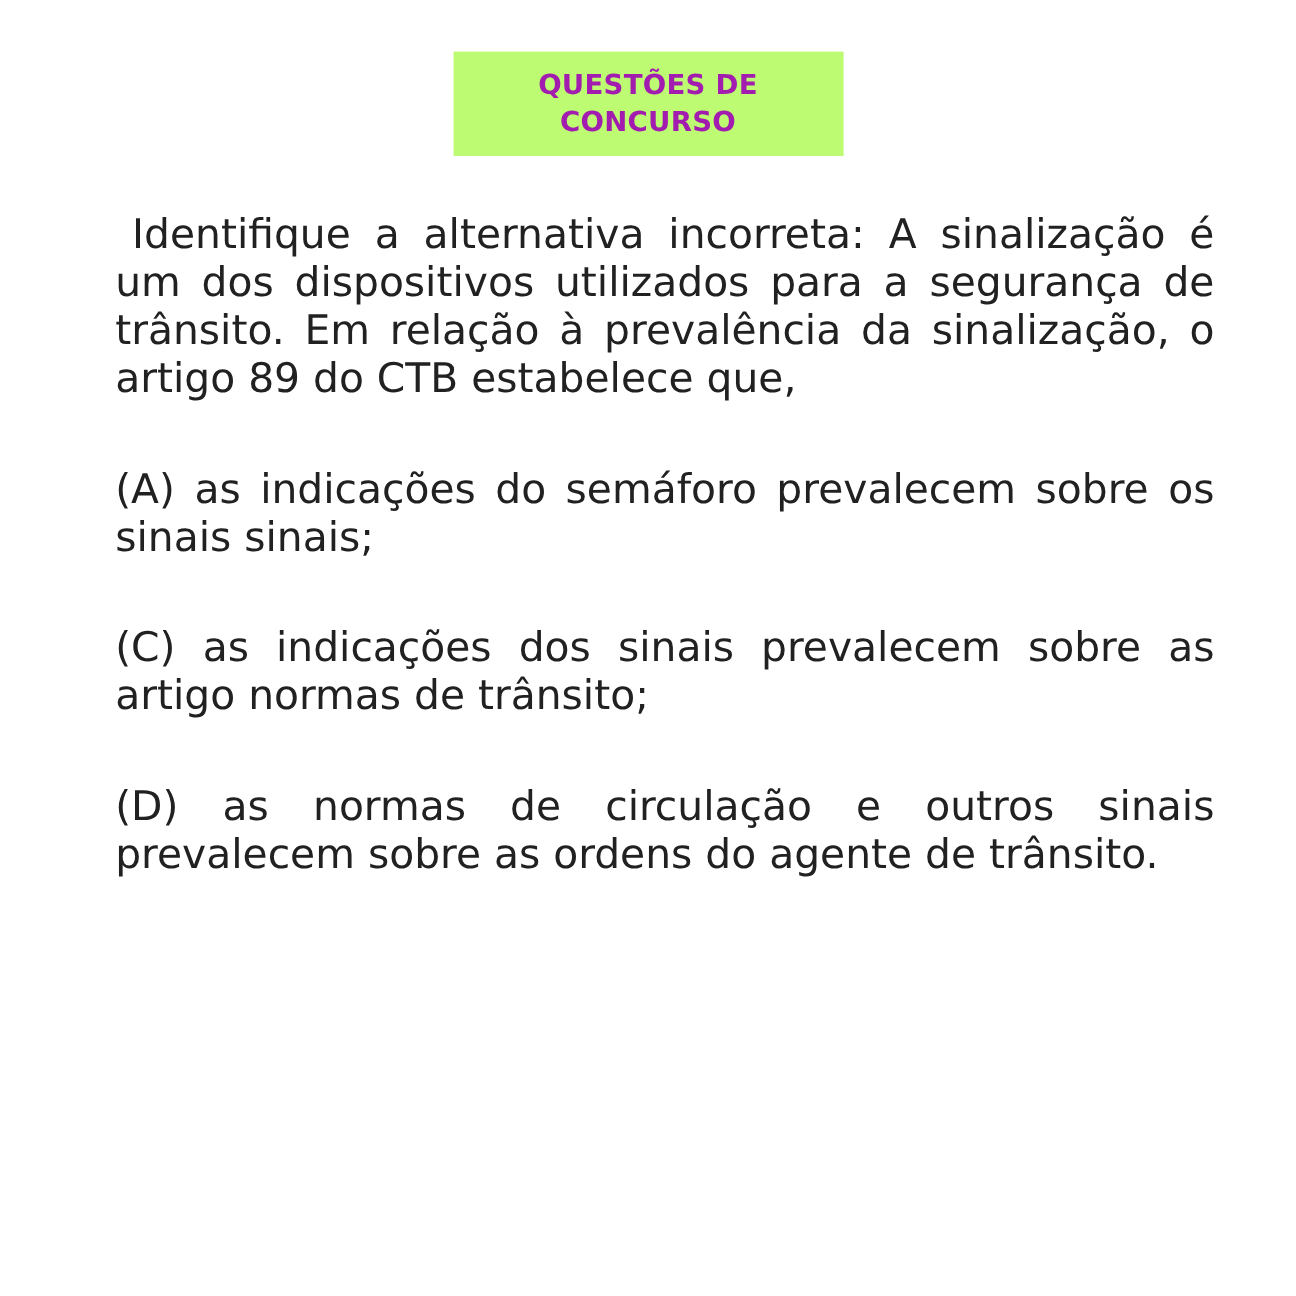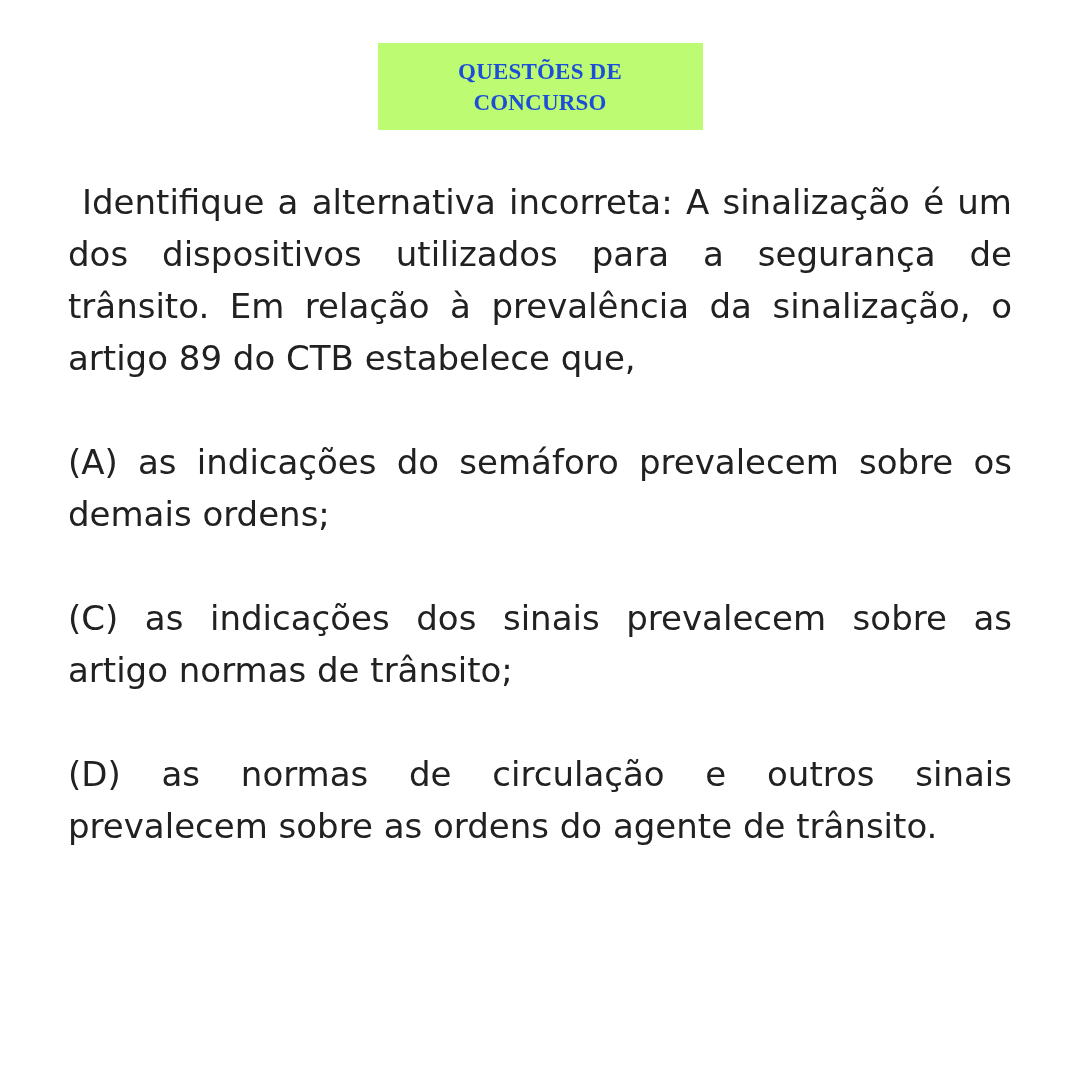--- a/index.html
+++ b/index.html
@@ -26,30 +26,29 @@
     display: flex;
     flex-direction: column;
     align-items: center;
     justify-content: center;
     padding: 10px 8px;
   }
   .badge .badge-line {
     font-weight: bold;
     font-size: 23px;
     line-height: 31px;
-    color: #1d4ed8;
+    color: #a21caf;
     text-align: right;
     letter-spacing: 0.2px;
-    font-family: Liberation Serif, serif;
   }
   .content {
     box-sizing: border-box;
-    padding: 46px 68px 0 68px;
+    padding: 46px 68px 0 96px;
     font-size: 34px;
-    line-height: 52px;
+    line-height: 40px;
     text-align: justify;
     text-justify: inter-word;
   }
   .question {
     margin: 0 0 52px 0;
     text-indent: 14px;
   }
   .option {
     margin: 0 0 52px 0;
   }
@@ -64,21 +63,21 @@
 
   <div class="badge">
     <span class="badge-line">QUESTÕES DE</span>
     <span class="badge-line">CONCURSO</span>
   </div>
 
   <div class="content">
 
     <p class="question">Identifique a alternativa incorreta: A sinalização é um dos dispositivos utilizados para a segurança de trânsito. Em relação à prevalência da sinalização, o artigo 89 do CTB estabelece que,</p>
 
-    <p class="option">(A) as indicações do semáforo prevalecem sobre os demais ordens;</p>
+    <p class="option">(A) as indicações do semáforo prevalecem sobre os sinais sinais;</p>
 
 
     <p class="option">(C) as indicações dos sinais prevalecem sobre as artigo normas de trânsito;</p>
 
     <p class="option">(D) as normas de circulação e outros sinais prevalecem sobre as ordens do agente de trânsito.</p>
 
   </div>
 
 </div>
 

